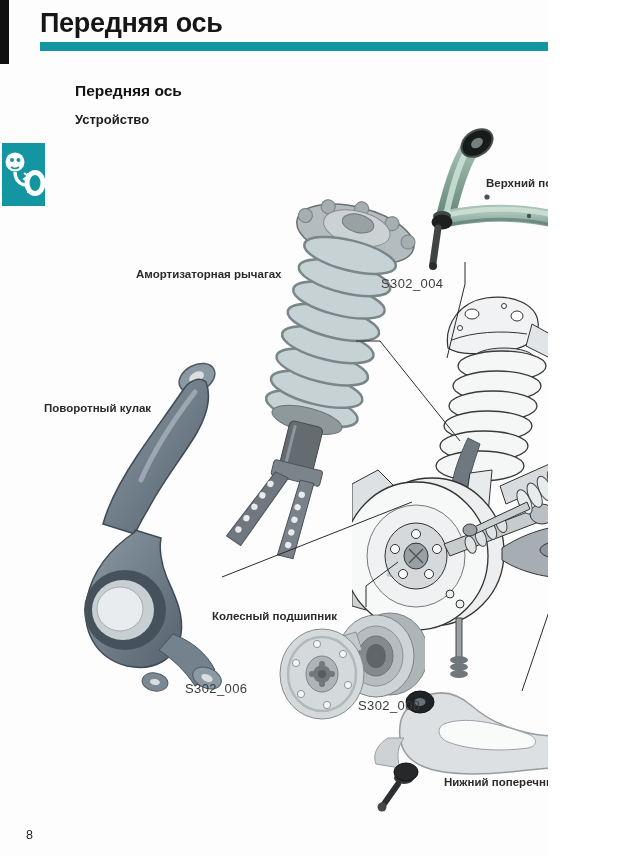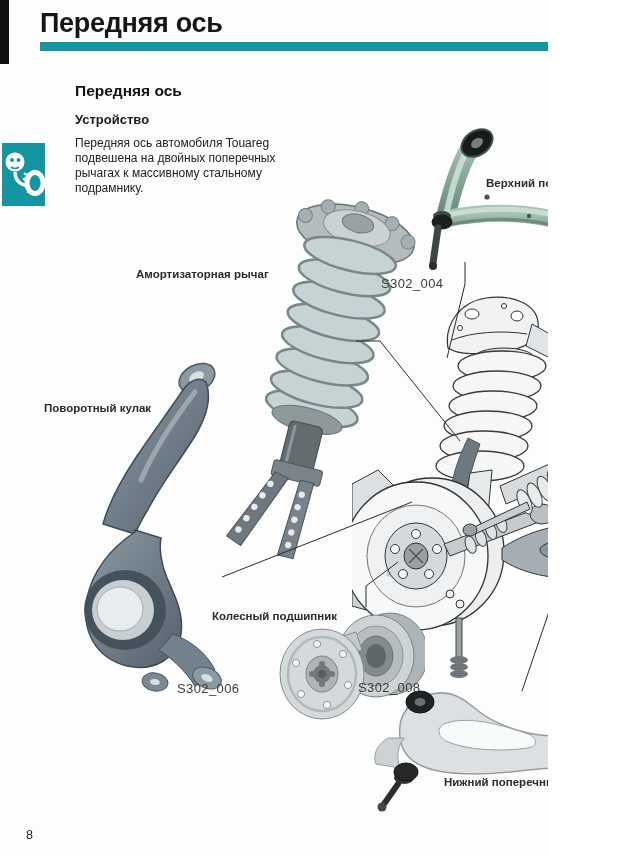--- a/index.html
+++ b/index.html
@@ -11,22 +11,22 @@
   .accent-bar{position:absolute;left:40px;top:42px;width:577px;height:9px;background:var(--accent,#1396a1);}
   .section-title{position:absolute;left:75px;top:82px;font-size:15.5px;font-weight:bold;color:#131313;}
   .subsection-title{position:absolute;left:75px;top:112px;font-size:13px;font-weight:bold;color:#1c1c1c;}
   .body-text{position:absolute;left:75px;top:136px;width:205px;font-size:12px;line-height:15px;color:#222;}
   .chapter-icon{position:absolute;left:2px;top:143px;}
   .page-number{position:absolute;left:26px;top:828px;font-size:12.5px;color:#24242e;}
   .part-label{position:absolute;font-size:11.5px;font-weight:bold;color:#2b2b2b;white-space:nowrap;}
   .part-code{position:absolute;font-size:13px;font-weight:normal;color:#3c3c3c;letter-spacing:0.4px;white-space:nowrap;}
   .lbl-upper{left:486px;top:177px}.code-upper{left:558px;top:261px}
   .lbl-strut{left:136px;top:268px}.code-strut{left:381px;top:276px}
-  .lbl-knuckle{left:44px;top:402px}.code-knuckle{left:177px;top:681px}
-  .lbl-bearing{left:212px;top:610px}.code-bearing{left:358px;top:680px}
+  .lbl-knuckle{left:44px;top:402px}.code-knuckle{left:185px;top:681px}
+  .lbl-bearing{left:212px;top:610px}.code-bearing{left:358px;top:698px}
   .lbl-lower{left:444px;top:776px}.code-lower{left:578px;top:780px}
   .ill{position:absolute;}
   .ill-upper{left:425px;top:123px}
   .ill-strut{left:212px;top:178px}
   .ill-knuckle{left:55px;top:352px}
   .ill-assembly{left:352px;top:288px}
   .ill-bearing{left:278px;top:598px}
   .ill-lower{left:360px;top:686px}
   .leaders{position:absolute;left:0;top:0;pointer-events:none;}
 </style>
@@ -48,21 +48,20 @@
     <circle cx="16.5" cy="17" r="2" fill="#1396a1"></circle>
     <path d="M9,24 Q13,27 17,24" stroke="#1396a1" stroke-width="1.6" fill="none"></path>
     <path d="M13,29 C13,36 16,40 22,42" stroke="#ffffff" stroke-width="3.5" fill="none"></path>
     <polyline points="22,30 26,33 22,36 26,39 22,42 26,45" stroke="#ffffff" stroke-width="2" fill="none"></polyline>
     <ellipse cx="33" cy="40" rx="8" ry="10.5" fill="none" stroke="#ffffff" stroke-width="5"></ellipse>
     <path d="M26,30 L26,50" stroke="#ffffff" stroke-width="2"></path>
   </svg>
 
   <div class="section-title">Передняя ось</div>
   <div class="subsection-title">Устройство</div>
-  <div class="body-text">Передняя ось автомобиля Touareg подвешена на двойных поперечных рычагах к массивному стальному подрамнику.</div>
 
   <svg class="ill ill-upper" width="215" height="160" viewBox="0 0 215 160">
     <defs>
       <linearGradient id="gUa" x1="0" y1="0" x2="0" y2="1">
         <stop offset="0" stop-color="#a9c4b7"></stop>
           <stop offset="1" stop-color="#66897b"></stop>
       </linearGradient>
     </defs>
     <path d="M50,18 C38,34 30,56 21,92" stroke="url(#gUa)" stroke-width="19" fill="none" stroke-linecap="round"></path>
     <path d="M20,96 C68,86 128,88 170,112" stroke="url(#gUa)" stroke-width="17" fill="none" stroke-linecap="round"></path>
@@ -282,21 +281,21 @@
   <svg class="leaders" width="643" height="856" viewBox="0 0 643 856">
     <polyline points="465,262 465,284 447,358" fill="none" stroke="#2a2a2a" stroke-width="1"></polyline>
     <polyline points="356,341 380,341 460,441" fill="none" stroke="#2a2a2a" stroke-width="1"></polyline>
     <polyline points="222,577 412,502" fill="none" stroke="#2a2a2a" stroke-width="1"></polyline>
     <polyline points="398,562 366,586 366,607" fill="none" stroke="#2a2a2a" stroke-width="1"></polyline>
     <polyline points="573,541 522,691" fill="none" stroke="#2a2a2a" stroke-width="1"></polyline>
   </svg>
 
   <span class="part-label lbl-upper">Верхний поперечный рычаг</span>
   <span class="part-code  code-upper">S302_002</span>
-  <span class="part-label lbl-strut">Амортизаторная рычаг</span>
+  <span class="part-label lbl-strut">Амортизаторная рычагах</span>
   <span class="part-code  code-strut">S302_004</span>
   <span class="part-label lbl-knuckle">Поворотный кулак</span>
   <span class="part-code  code-knuckle">S302_006</span>
   <span class="part-label lbl-bearing">Колесный подшипник</span>
   <span class="part-code  code-bearing">S302_008</span>
   <span class="part-label lbl-lower">Нижний поперечный рычаг</span>
   <span class="part-code  code-lower">S302_010</span>
 
   <div class="page-number">8</div>
 </div>

